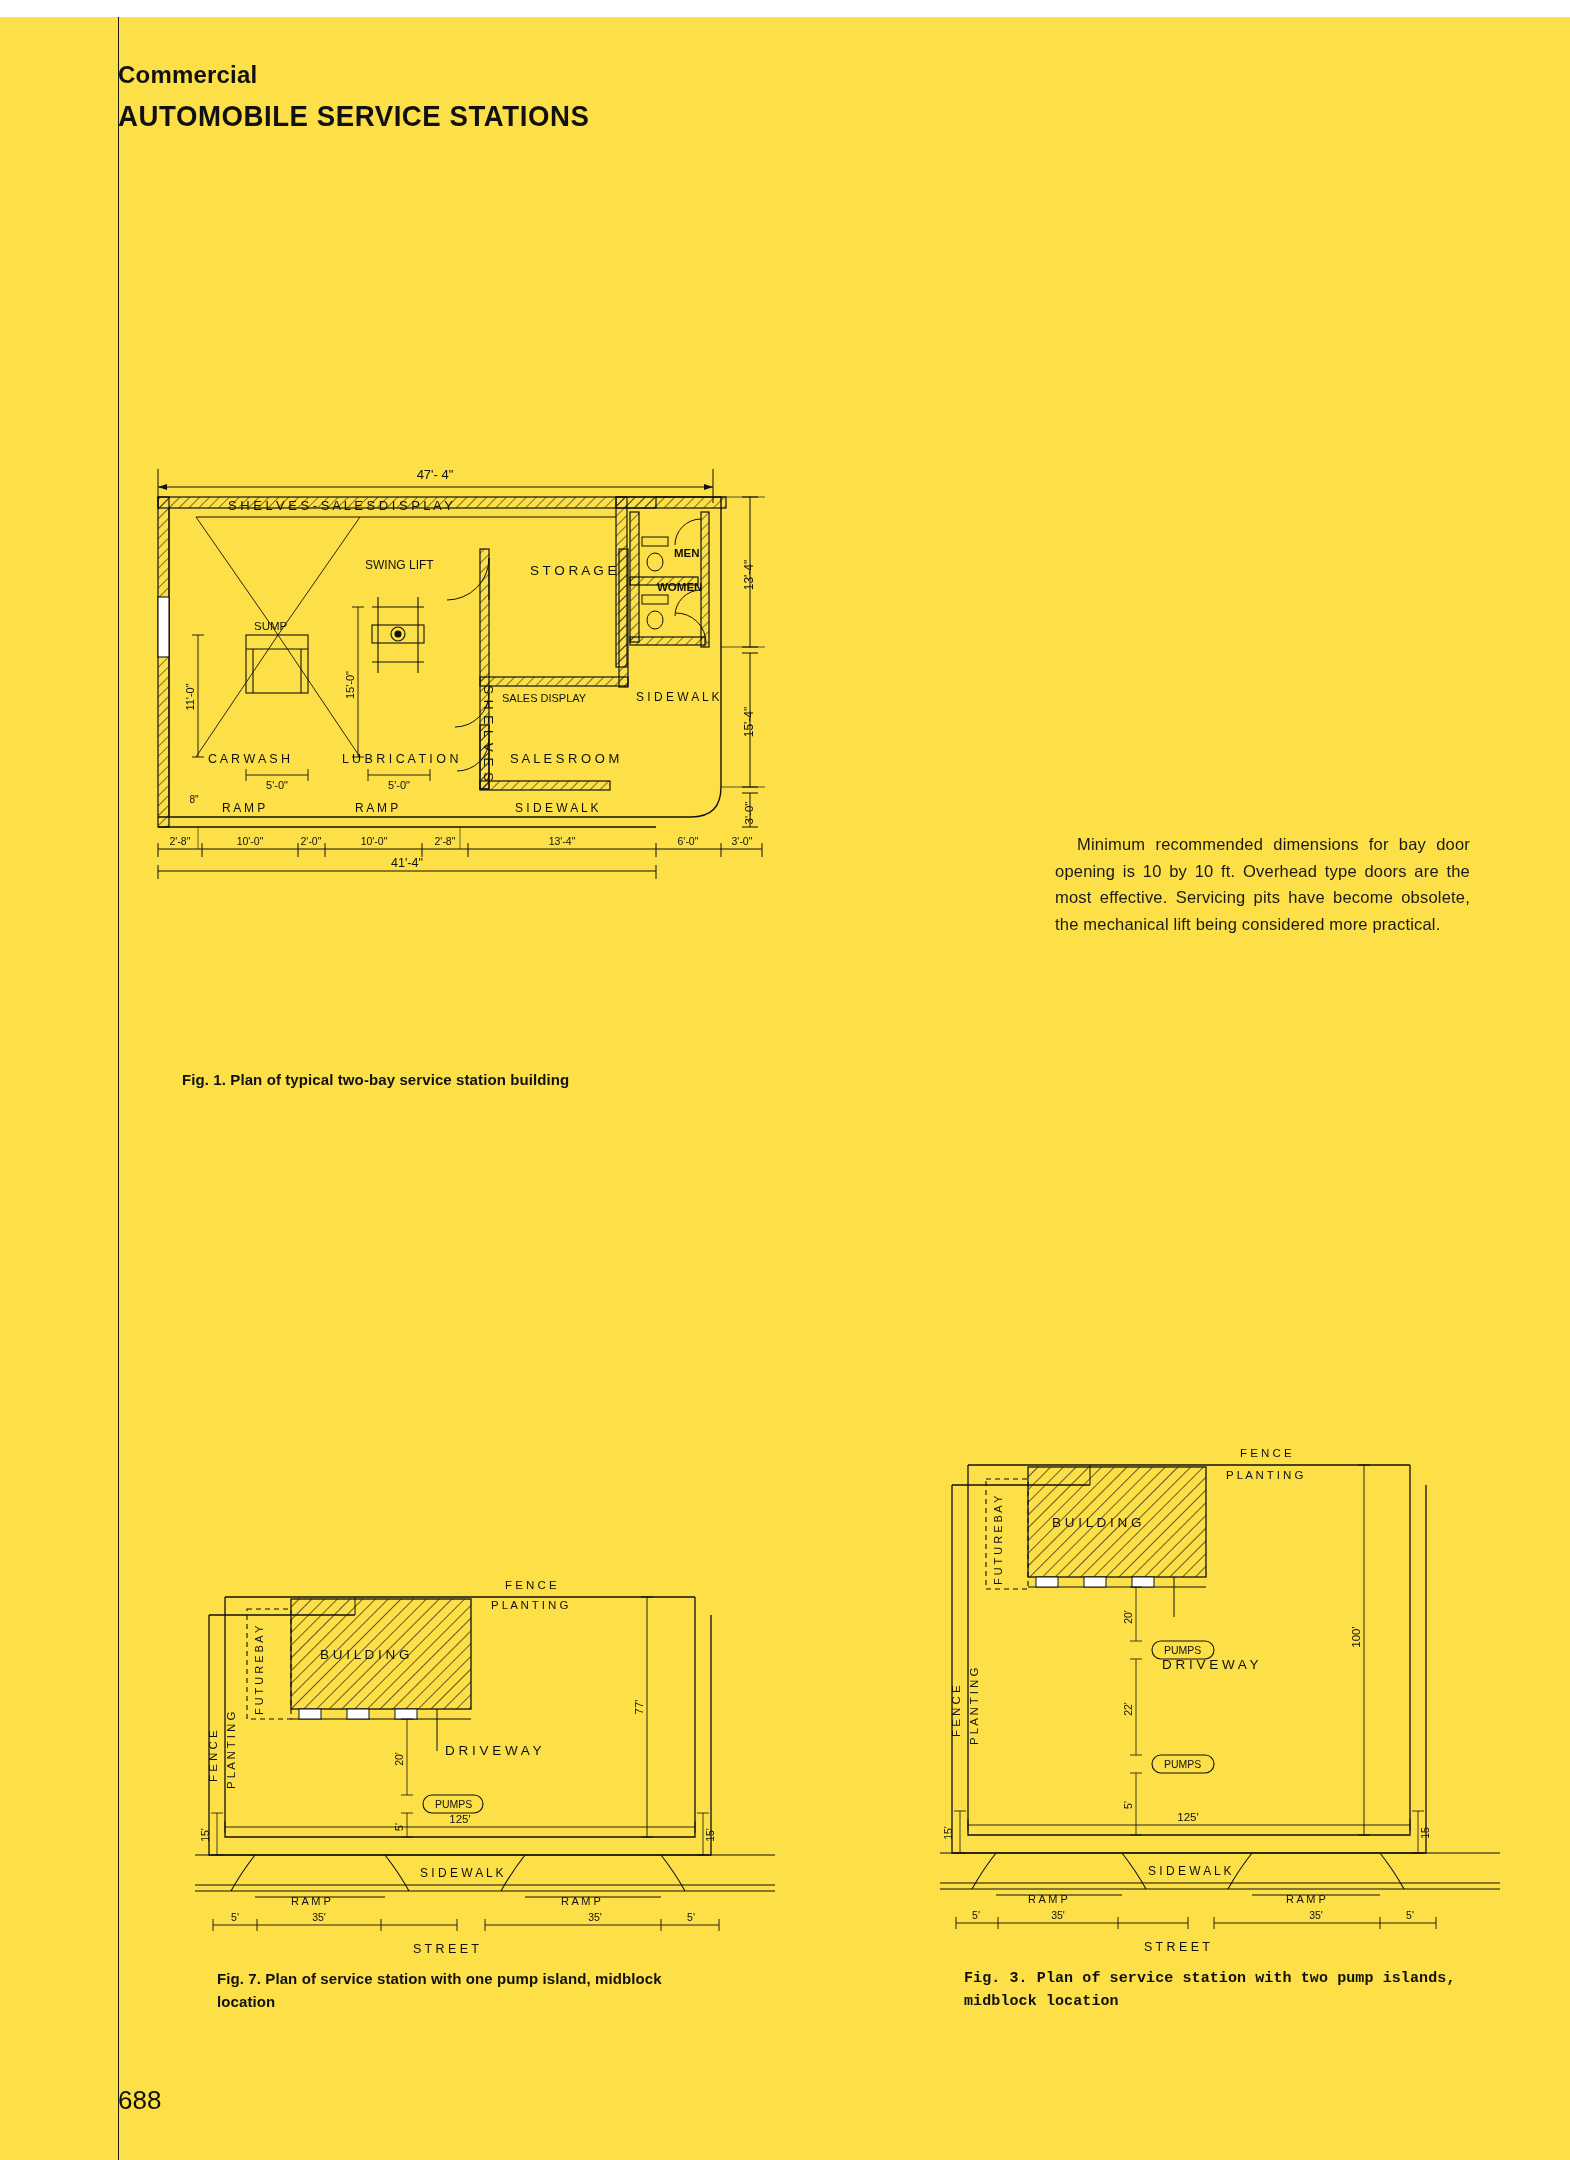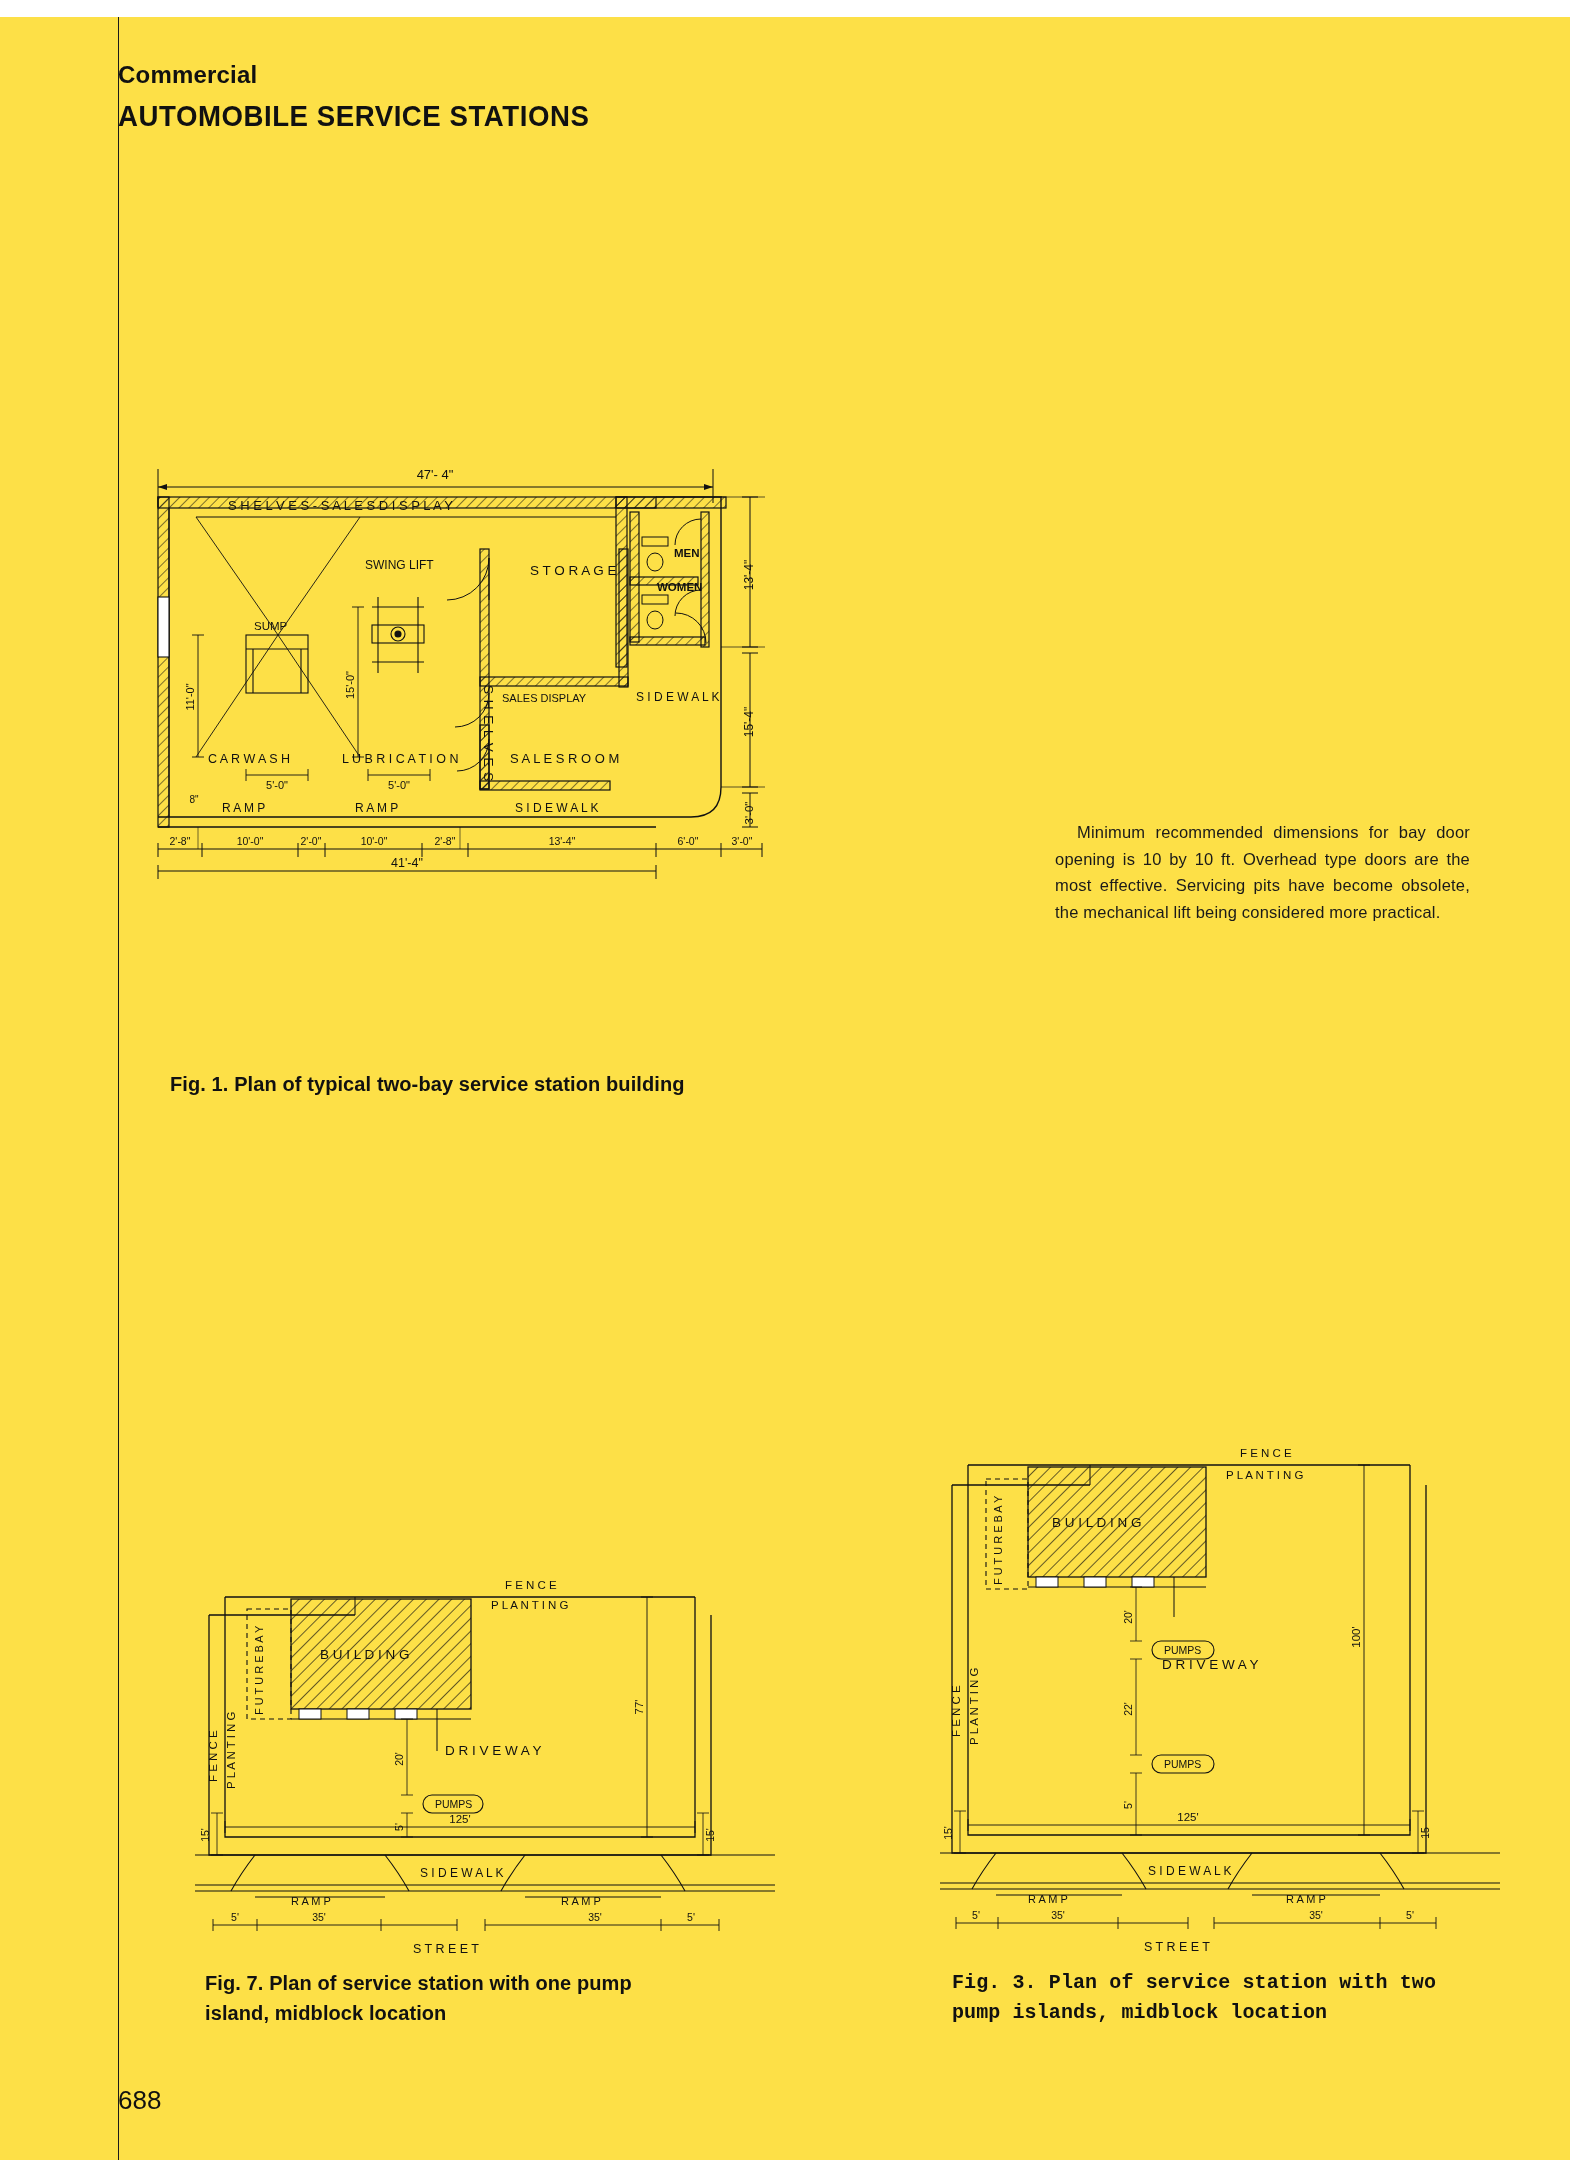--- a/index.html
+++ b/index.html
@@ -12,24 +12,24 @@
   .kicker{position:absolute;left:118px;top:44px;font-size:24px;font-weight:bold;letter-spacing:.2px;}
   .title{position:absolute;left:118px;top:82px;font-size:30px;font-weight:bold;letter-spacing:.6px;
          font-family:"Liberation Sans",sans-serif;transform:scaleX(.92);transform-origin:left top;}
 
   .pagenum{position:absolute;left:118px;top:2068px;font-size:26px;font-weight:normal;}
 
   
   .bodycopy{position:absolute;left:1055px;top:800px;width:415px;font-size:16.5px;line-height:1.62;
             text-align:justify;letter-spacing:.2px;color:#1a1a1a;}
   .bodycopy p{margin:0;}
-  .bodycopy p.indent{text-indent:22px;margin-top:2px;}
+  .bodycopy p.indent{text-indent:22px;margin-top:14px;}
 
   
-  .caption{position:absolute;font-size:20px;font-weight:bold;line-height:1.5;letter-spacing:.1px;}
+  .caption{position:absolute;font-size:15px;font-weight:bold;line-height:1.5;letter-spacing:.1px;margin-left:12px;}
   #cap1{left:170px;top:1052px;width:620px;}
   #cap2{left:205px;top:1951px;width:470px;}
   #cap3{left:952px;top:1951px;width:500px;font-family:Liberation Mono, monospace;}
 
   
   .fig{position:absolute;}
   .fig svg{display:block;}
   text{font-family:"Liberation Sans",sans-serif;fill:#111;}
 </style>
 </head>

